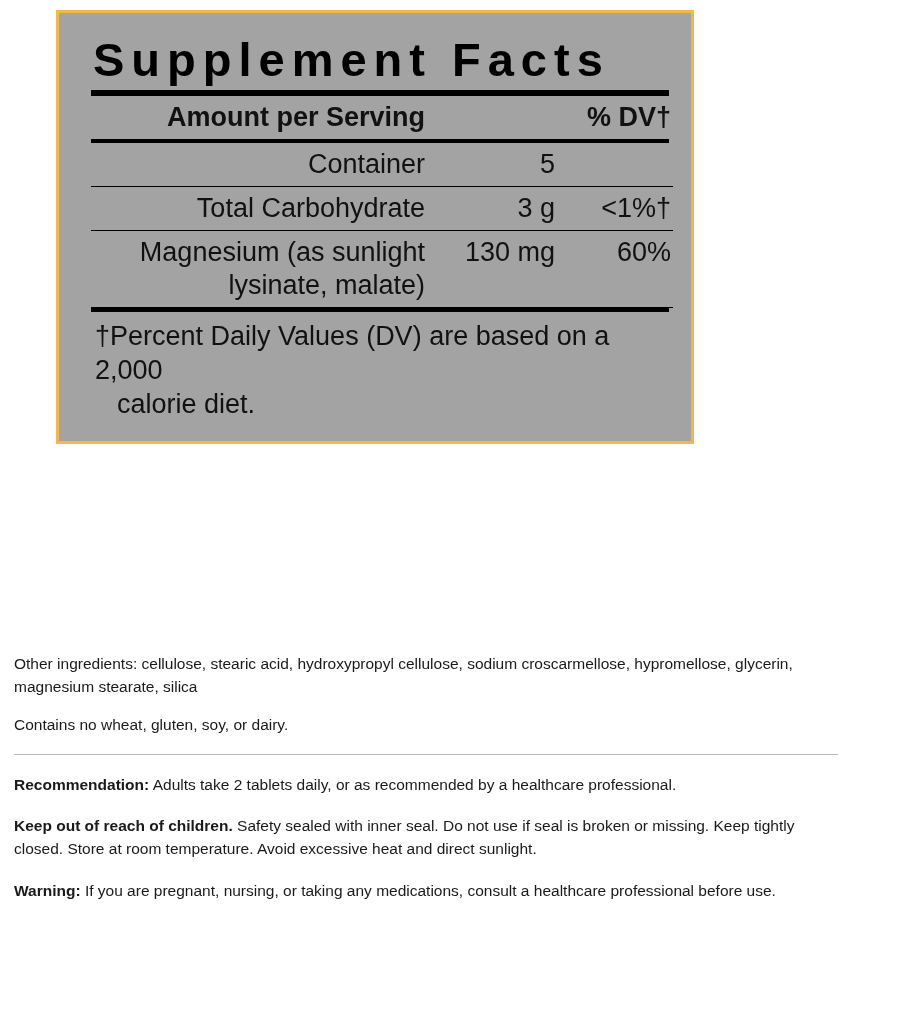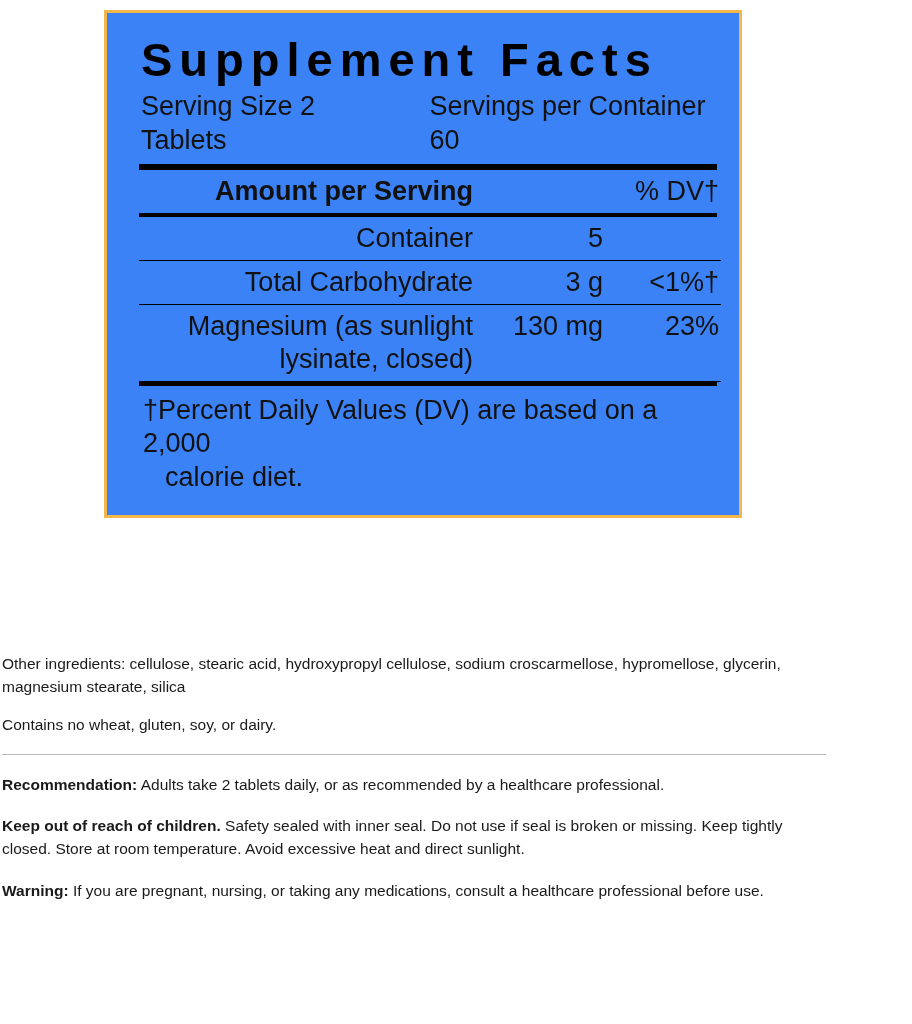--- a/index.html
+++ b/index.html
@@ -23,23 +23,22 @@
   }
 
   
   .panel {
     position: absolute;
     left: 56px;
     top: 10px;
     width: 638px;
     box-sizing: border-box;
     border: 3px solid #f2b84b;
-    background: #3b82f6;
+    background: #a3a3a3;
     padding: 18px 22px 20px 28px;
-    margin-left: 48px;
   }
 
   .sf-title {
     font-size: 47px;
     font-weight: bold;
     letter-spacing: 7px;
     line-height: 1.05;
     color: #000;
     margin: 4px 0 2px 6px;
     white-space: nowrap;
@@ -80,42 +79,42 @@
   table.sf td.name { text-align: right; padding-left: 2px; }
   table.sf td.amt { text-align: right; white-space: nowrap; padding-right: 4px; width: 130px; }
   table.sf td.dv  { text-align: right; white-space: nowrap; width: 112px; padding-right: 2px;}
 
   .hdr td {
     font-weight: bold;
     font-size: 28px;
     padding-top: 4px;
     padding-bottom: 4px;
   }
-  .hdr td.dv { font-weight: normal; }
+  .hdr td.dv { font-weight: bold; }
 
   .row-sep td {
     border-bottom: 1.6px solid #000;
   }
 
   .indent2 { display:block; padding-left: 34px; }
 
   .footnote {
     font-size: 27px;
     line-height: 1.25;
     color: #111;
     margin: 8px 0 0 6px;
     padding-left: 2px;
     text-indent: 0;
   }
   .footnote .cont { display: block; padding-left: 22px; }
 
   
   .below {
     position: absolute;
-    left: 0px;
+    left: 12px;
     top: 652px;
     width: 840px;
     box-sizing: border-box;
     padding: 0 14px 0 2px;
   }
   .para {
     font-size: 15.5px;
     line-height: 1.5;
     color: #1a1a1a;
     margin: 0 0 18px 0;
@@ -129,24 +128,20 @@
 </style>
 </head>
 <body>
 
 <div class="page">
 
   <div class="panel">
 
     <div class="sf-title">Supplement Facts</div>
 
-    <div class="serving-line">
-      <span class="ss">Serving Size 2 Tablets</span>
-      <span class="spc">Servings per Container 60</span>
-    </div>
 
     <div class="rule-thick"></div>
 
     <table class="sf">
       <tbody>
         <tr class="hdr">
           <td class="name">Amount per Serving</td>
           <td class="amt"></td>
           <td class="dv">% DV†</td>
         </tr>
@@ -163,24 +158,24 @@
           <td class="dv"></td>
         </tr>
         <tr class="row-sep">
           <td class="name">Total Carbohydrate</td>
           <td class="amt">3 g</td>
           <td class="dv">&lt;1%†</td>
         </tr>
         <tr class="row-sep">
           <td class="name">
             <span>Magnesium (as sunlight</span>
-            <span class="indent2">lysinate, closed)</span>
+            <span class="indent2">lysinate, malate)</span>
           </td>
           <td class="amt">130 mg</td>
-          <td class="dv">23%</td>
+          <td class="dv">60%</td>
         </tr>
       </tbody>
     </table>
 
     <div class="rule-medium"></div>
 
     <div class="footnote">
       <span>†Percent Daily Values (DV) are based on a 2,000</span>
       <span class="cont">calorie diet.</span>
     </div>

